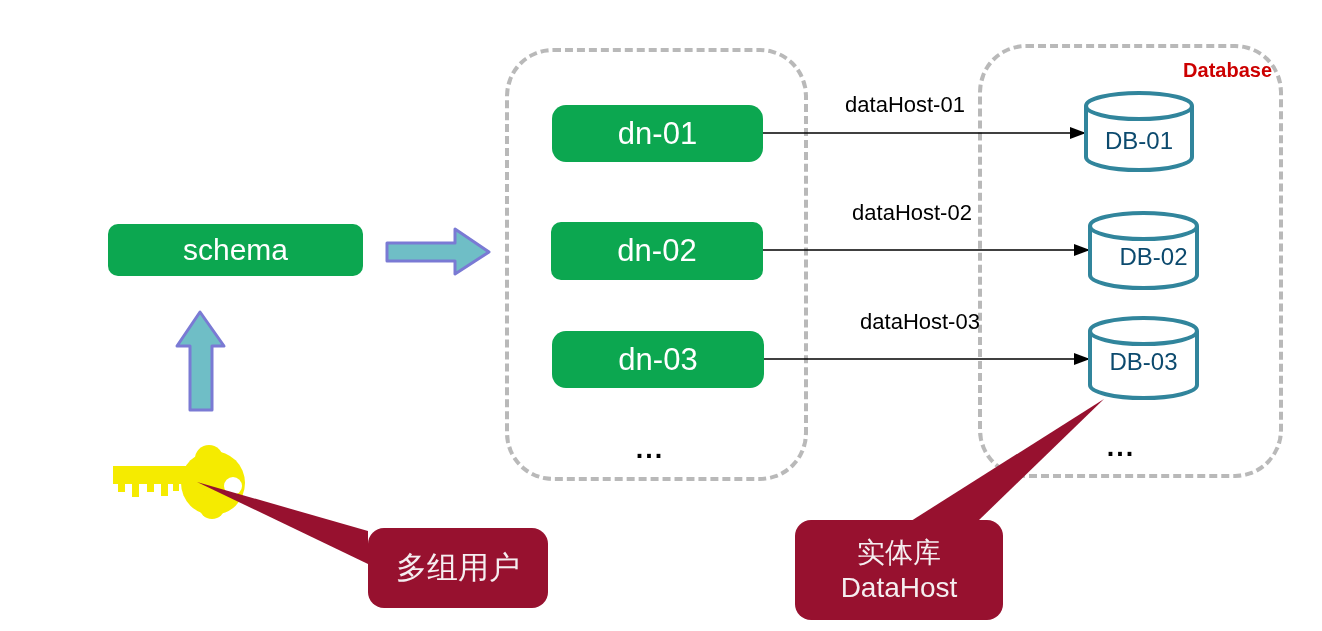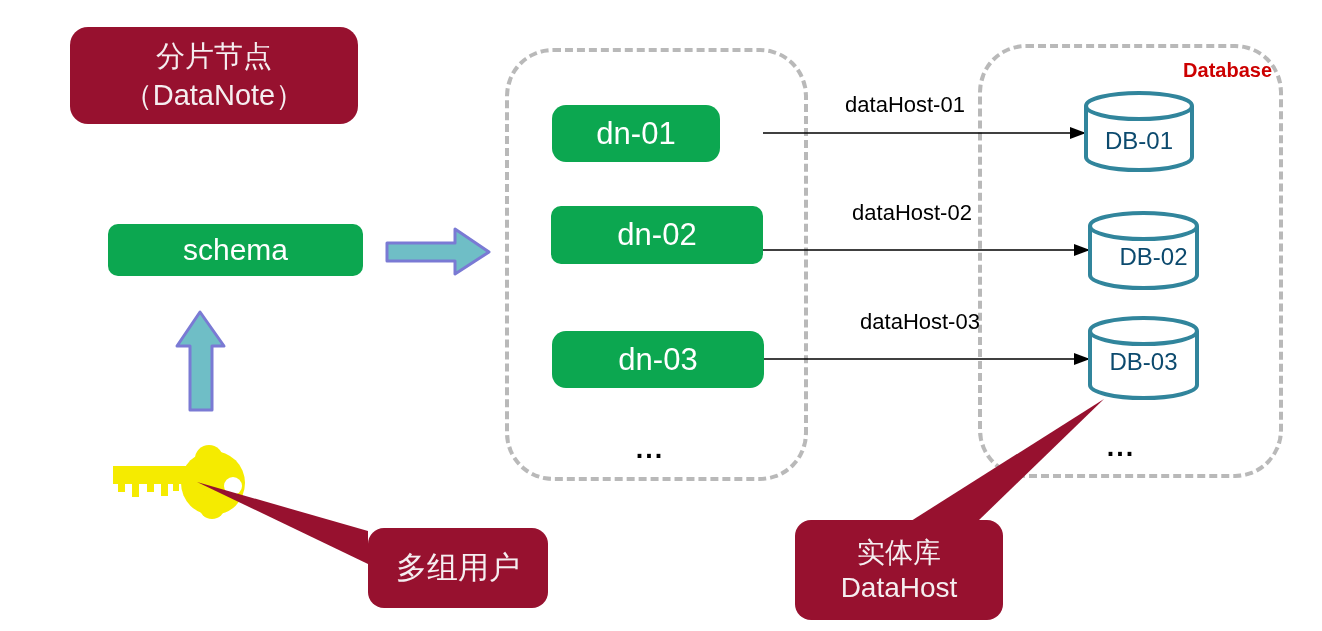--- a/index.html
+++ b/index.html
@@ -26,22 +26,22 @@
     text-align:center;
   }
   #title-box{left:70px;top:27px;width:288px;height:97px;font-size:29px;line-height:1.32;}
   #users-callout{left:368px;top:528px;width:180px;height:80px;font-size:31px;border-radius:16px;}
   #datahost-callout{left:795px;top:520px;width:208px;height:100px;font-size:28px;line-height:1.25;border-radius:16px;}
   .green-box{
     position:absolute;background:#0CA750;color:#ffffff;border-radius:12px;
     display:flex;align-items:center;justify-content:center;
   }
   #schema-box{left:108px;top:224px;width:255px;height:52px;font-size:30px;border-radius:10px;}
-  #node-1{left:552px;top:105px;width:168px;height:57px;font-size:31px;border-radius:14px;}
-  #node-2{left:551px;top:206px;width:212px;height:58px;font-size:31px;border-radius:10px;}
+  #node-1{left:552px;top:105px;width:211px;height:57px;font-size:31px;border-radius:14px;}
+  #node-2{left:551px;top:222px;width:212px;height:58px;font-size:31px;border-radius:10px;}
   #node-3{left:552px;top:331px;width:212px;height:57px;font-size:31px;border-radius:14px;}
   
   .conn-label{position:absolute;width:160px;text-align:center;color:#000000;font-size:22px;}
   #conn-label-1{left:825px;top:92px;}
   #conn-label-2{left:832px;top:200px;}
   #conn-label-3{left:840px;top:309px;}
   
   .db-label{position:absolute;text-align:center;color:#0c4a6e;font-size:24px;}
   #db-label-1{left:1089px;top:127px;width:100px;}
   #db-label-2{left:1092px;top:243px;width:103px;padding-left:10px;}
@@ -100,24 +100,20 @@
     <g stroke="#31859C" stroke-width="4" fill="#ffffff">
       <path d="M1090 226 V275 A53.5 13 0 0 0 1197 275 V226"></path>
       <ellipse cx="1143.5" cy="226" rx="53.5" ry="13"></ellipse>
     </g>
     <g stroke="#31859C" stroke-width="4" fill="#ffffff">
       <path d="M1090 331 V385 A53.5 13 0 0 0 1197 385 V331"></path>
       <ellipse cx="1143.5" cy="331" rx="53.5" ry="13"></ellipse>
     </g>
   </svg>
 
-  <div id="title-box" class="red-box">
-    <div>分片节点</div>
-    <div>（DataNote）</div>
-  </div>
 
   <div id="schema-box" class="green-box">
     <span>schema</span>
   </div>
 
   <div id="database-label" class="group-label">Database</div>
 
   <div id="node-1" class="green-box">
     <span>dn-01</span>
   </div>

